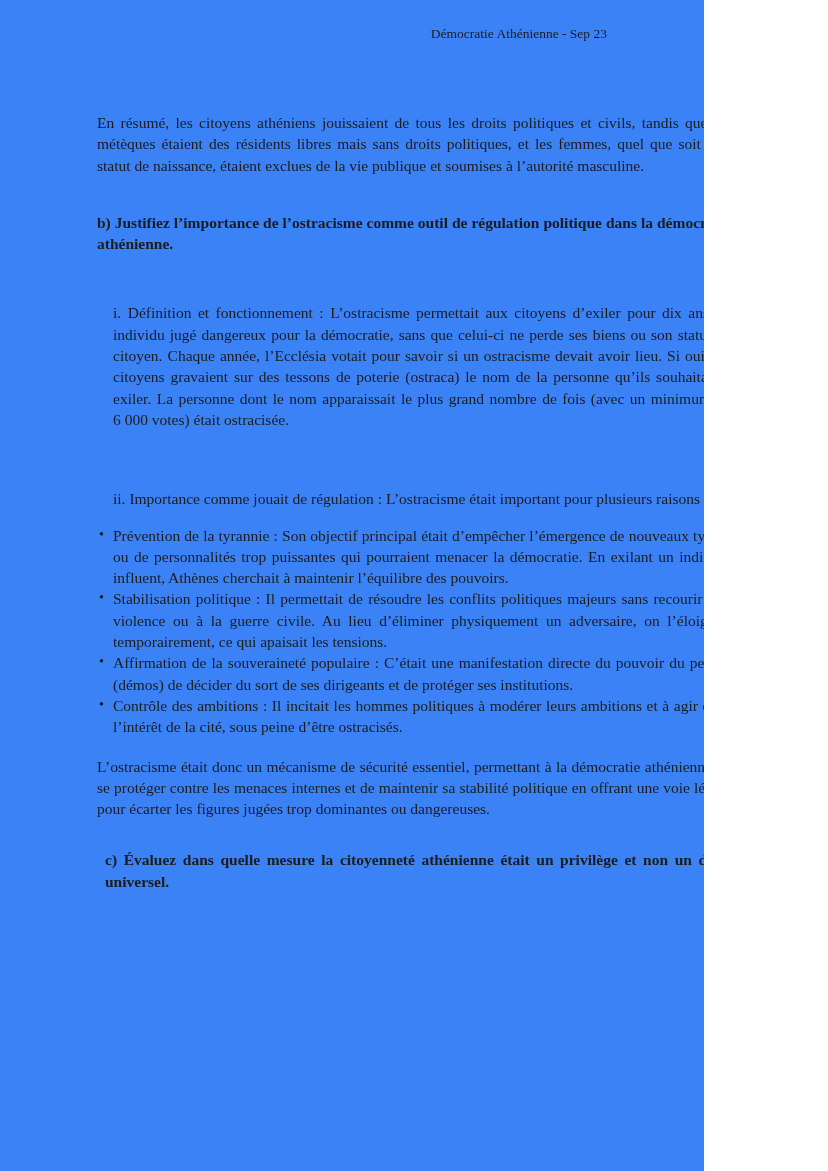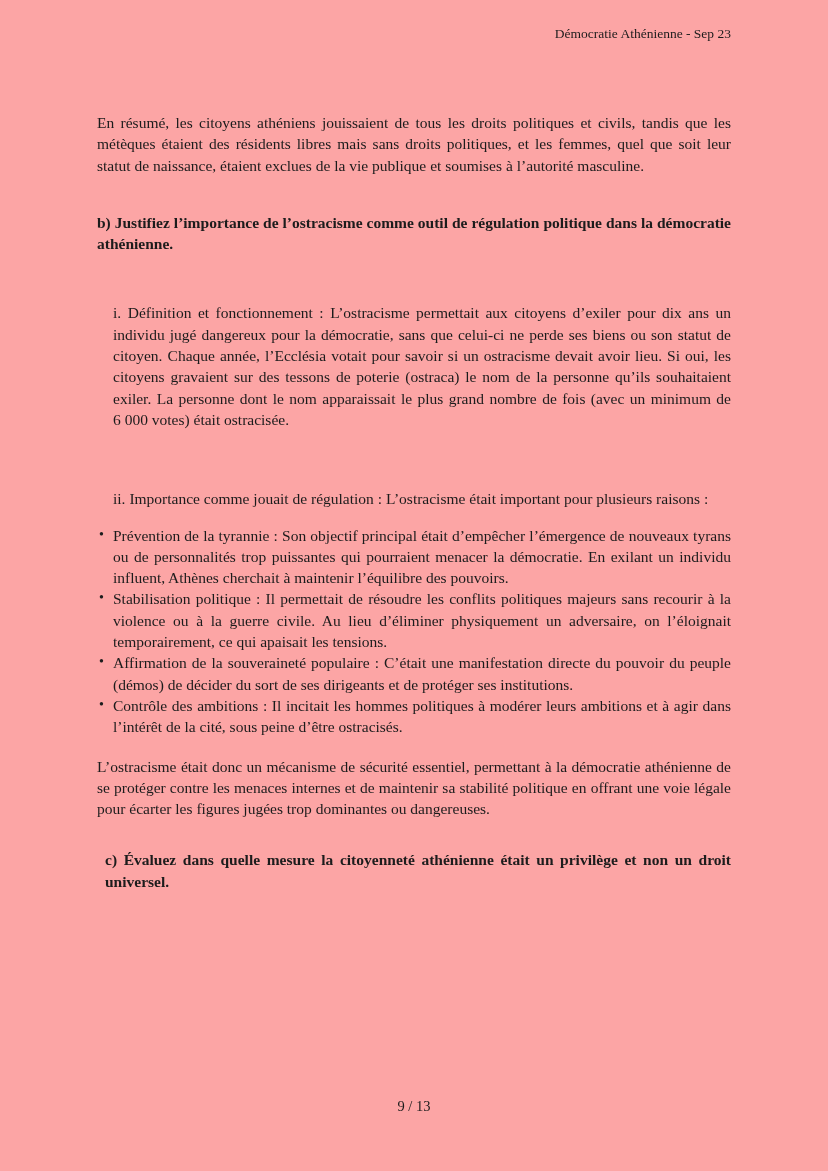--- a/index.html
+++ b/index.html
@@ -1,21 +1,21 @@
 <!DOCTYPE html>
 <html lang="fr"><head>
 <meta charset="utf-8">
 <style>
   * { box-sizing: border-box; margin: 0; padding: 0; }
   html, body { background: #ffffff; }
   .page {
     position: relative;
-    width: 828px;
+    width: 704px;
     height: 1171px;
-    background: #fca5a5;
+    background: #3b82f6;
     font-family: "Liberation Serif", "DejaVu Serif", serif;
     color: #1c1c1c;
     font-size: 15.5px;
     line-height: 21.3px;
     overflow: hidden;
   }
   .header {
     position: absolute;
     top: 26px;
     left: 97px;
@@ -84,17 +84,14 @@
       <li><span class="bullet">•</span><span class="bold-label">Contrôle des ambitions&nbsp;: </span><span>Il incitait les hommes politiques à modérer leurs ambitions et à agir dans l’intérêt de la cité, sous peine d’être ostracisés.</span></li>
     </ul>
 
     <p class="conclusion">L’ostracisme était donc un mécanisme de sécurité essentiel, permettant à la démocratie athénienne de se protéger contre les menaces internes et de maintenir sa stabilité politique en offrant une voie légale pour écarter les figures jugées trop dominantes ou dangereuses.</p>
 
     <p class="heading c-heading">c) Évaluez dans quelle mesure la citoyenneté athénienne était un privilège et non un droit universel.</p>
 
 
   </div>
 
-  <div class="footer">
-    <span>9 / 13</span>
-  </div>
 
 </div>
 
 </body></html>

